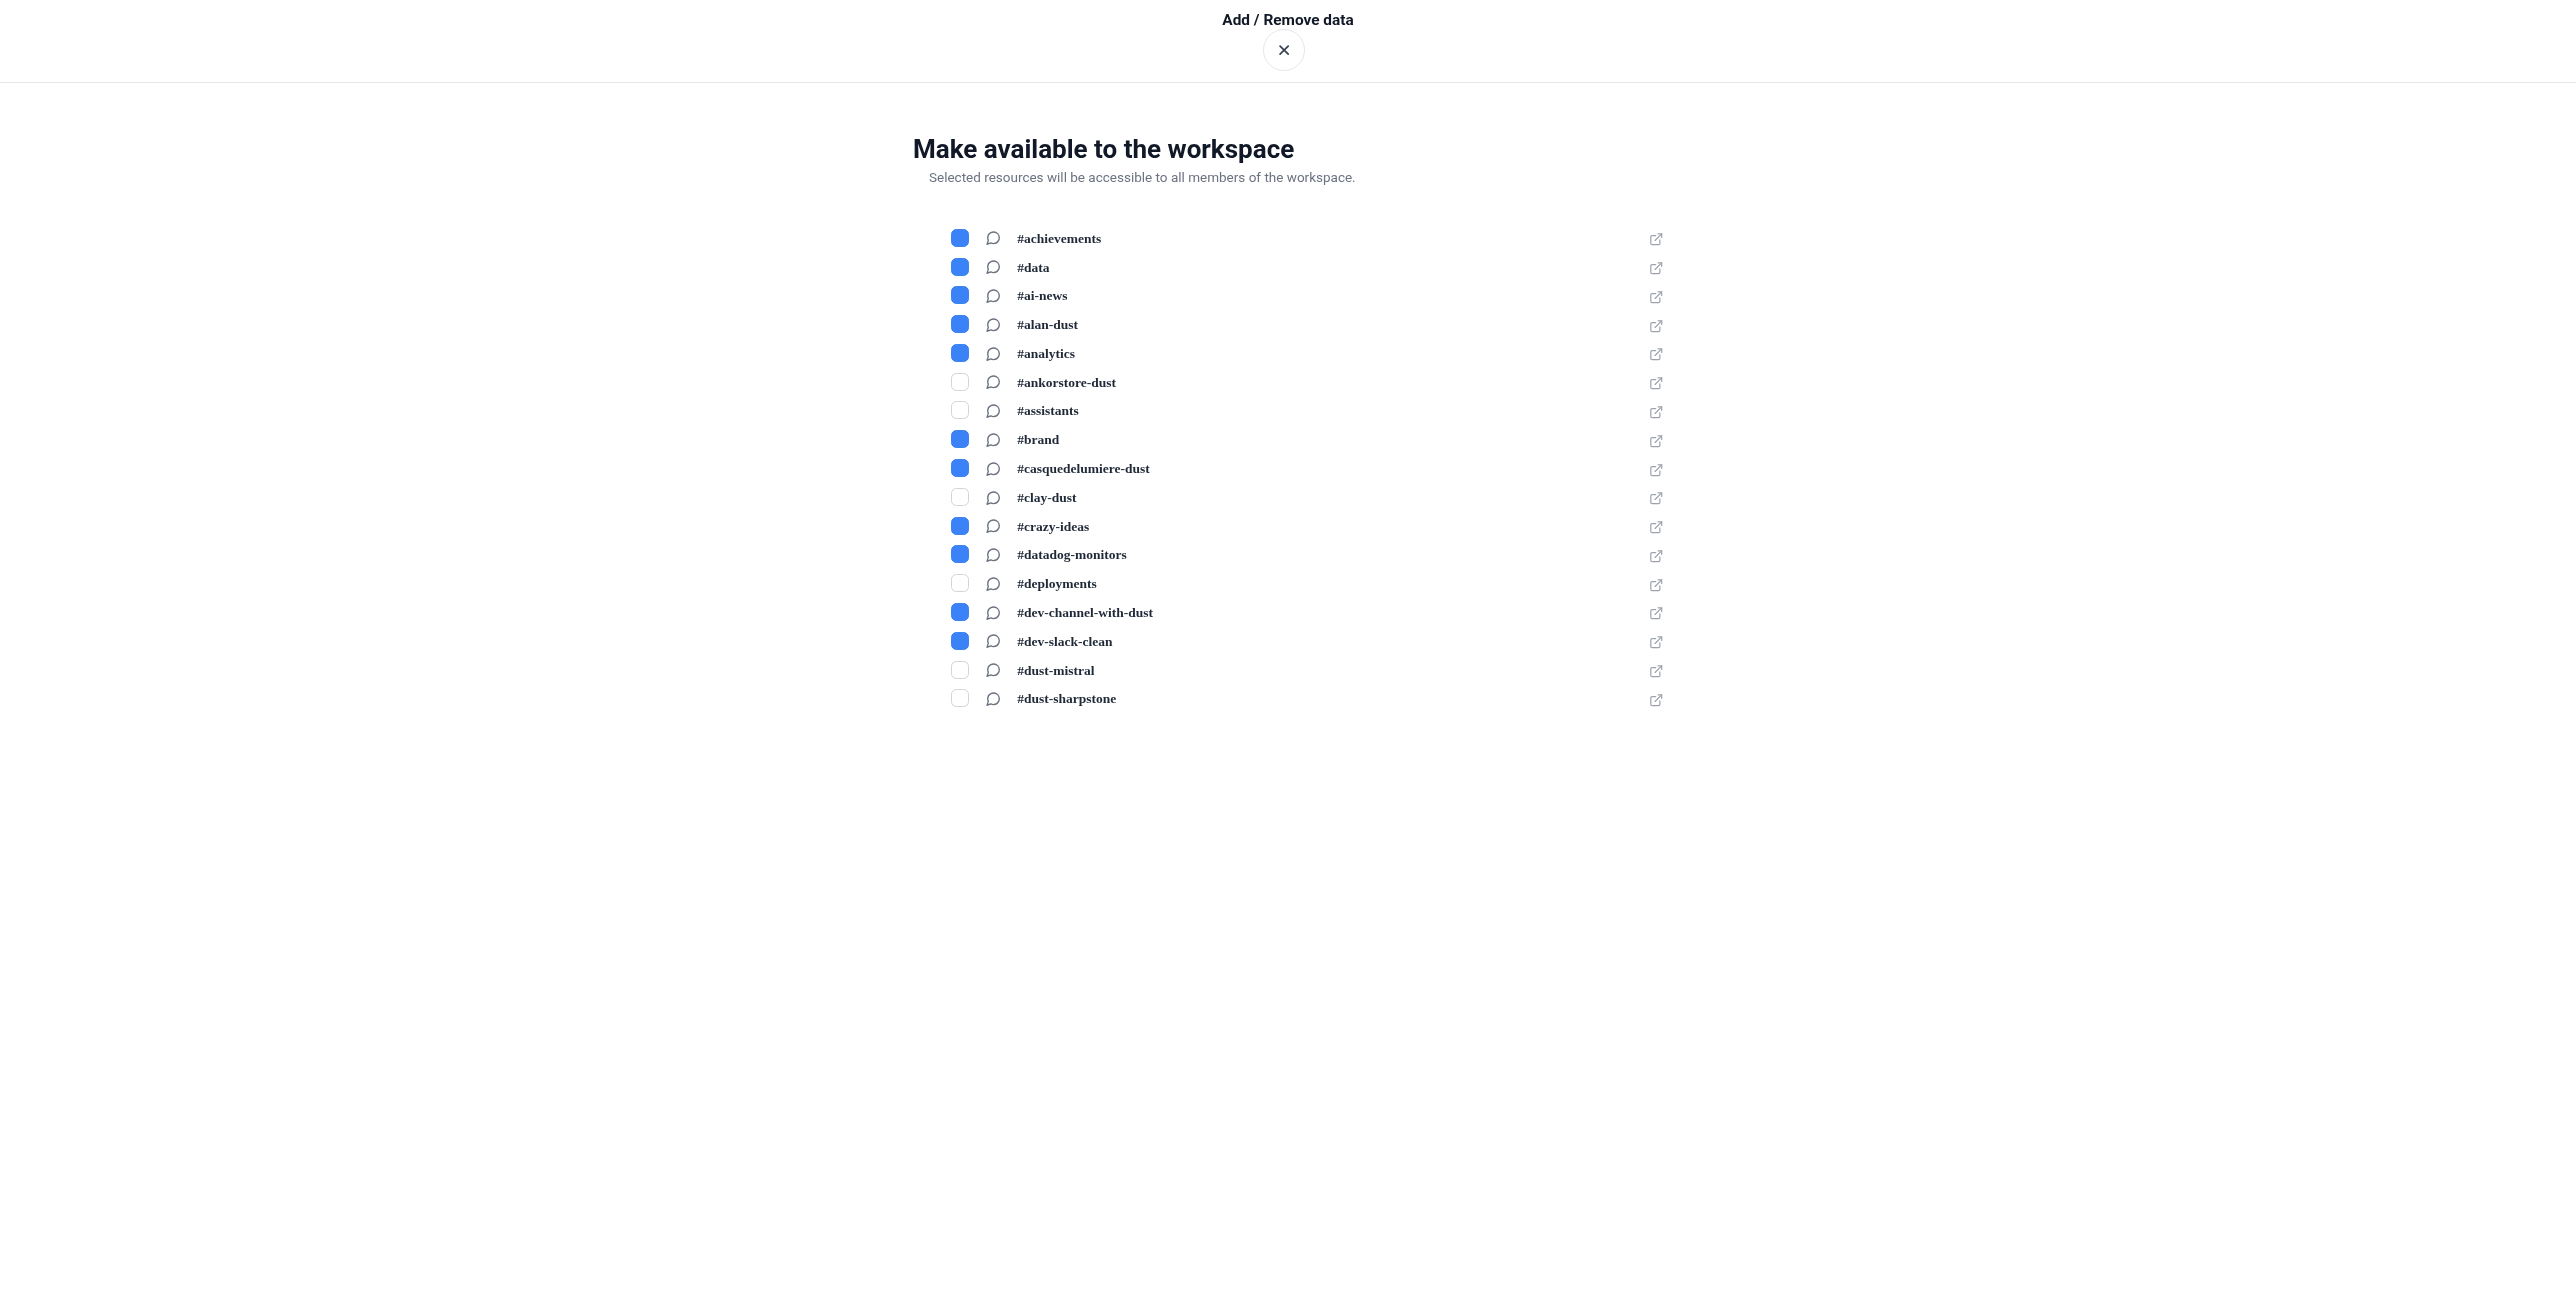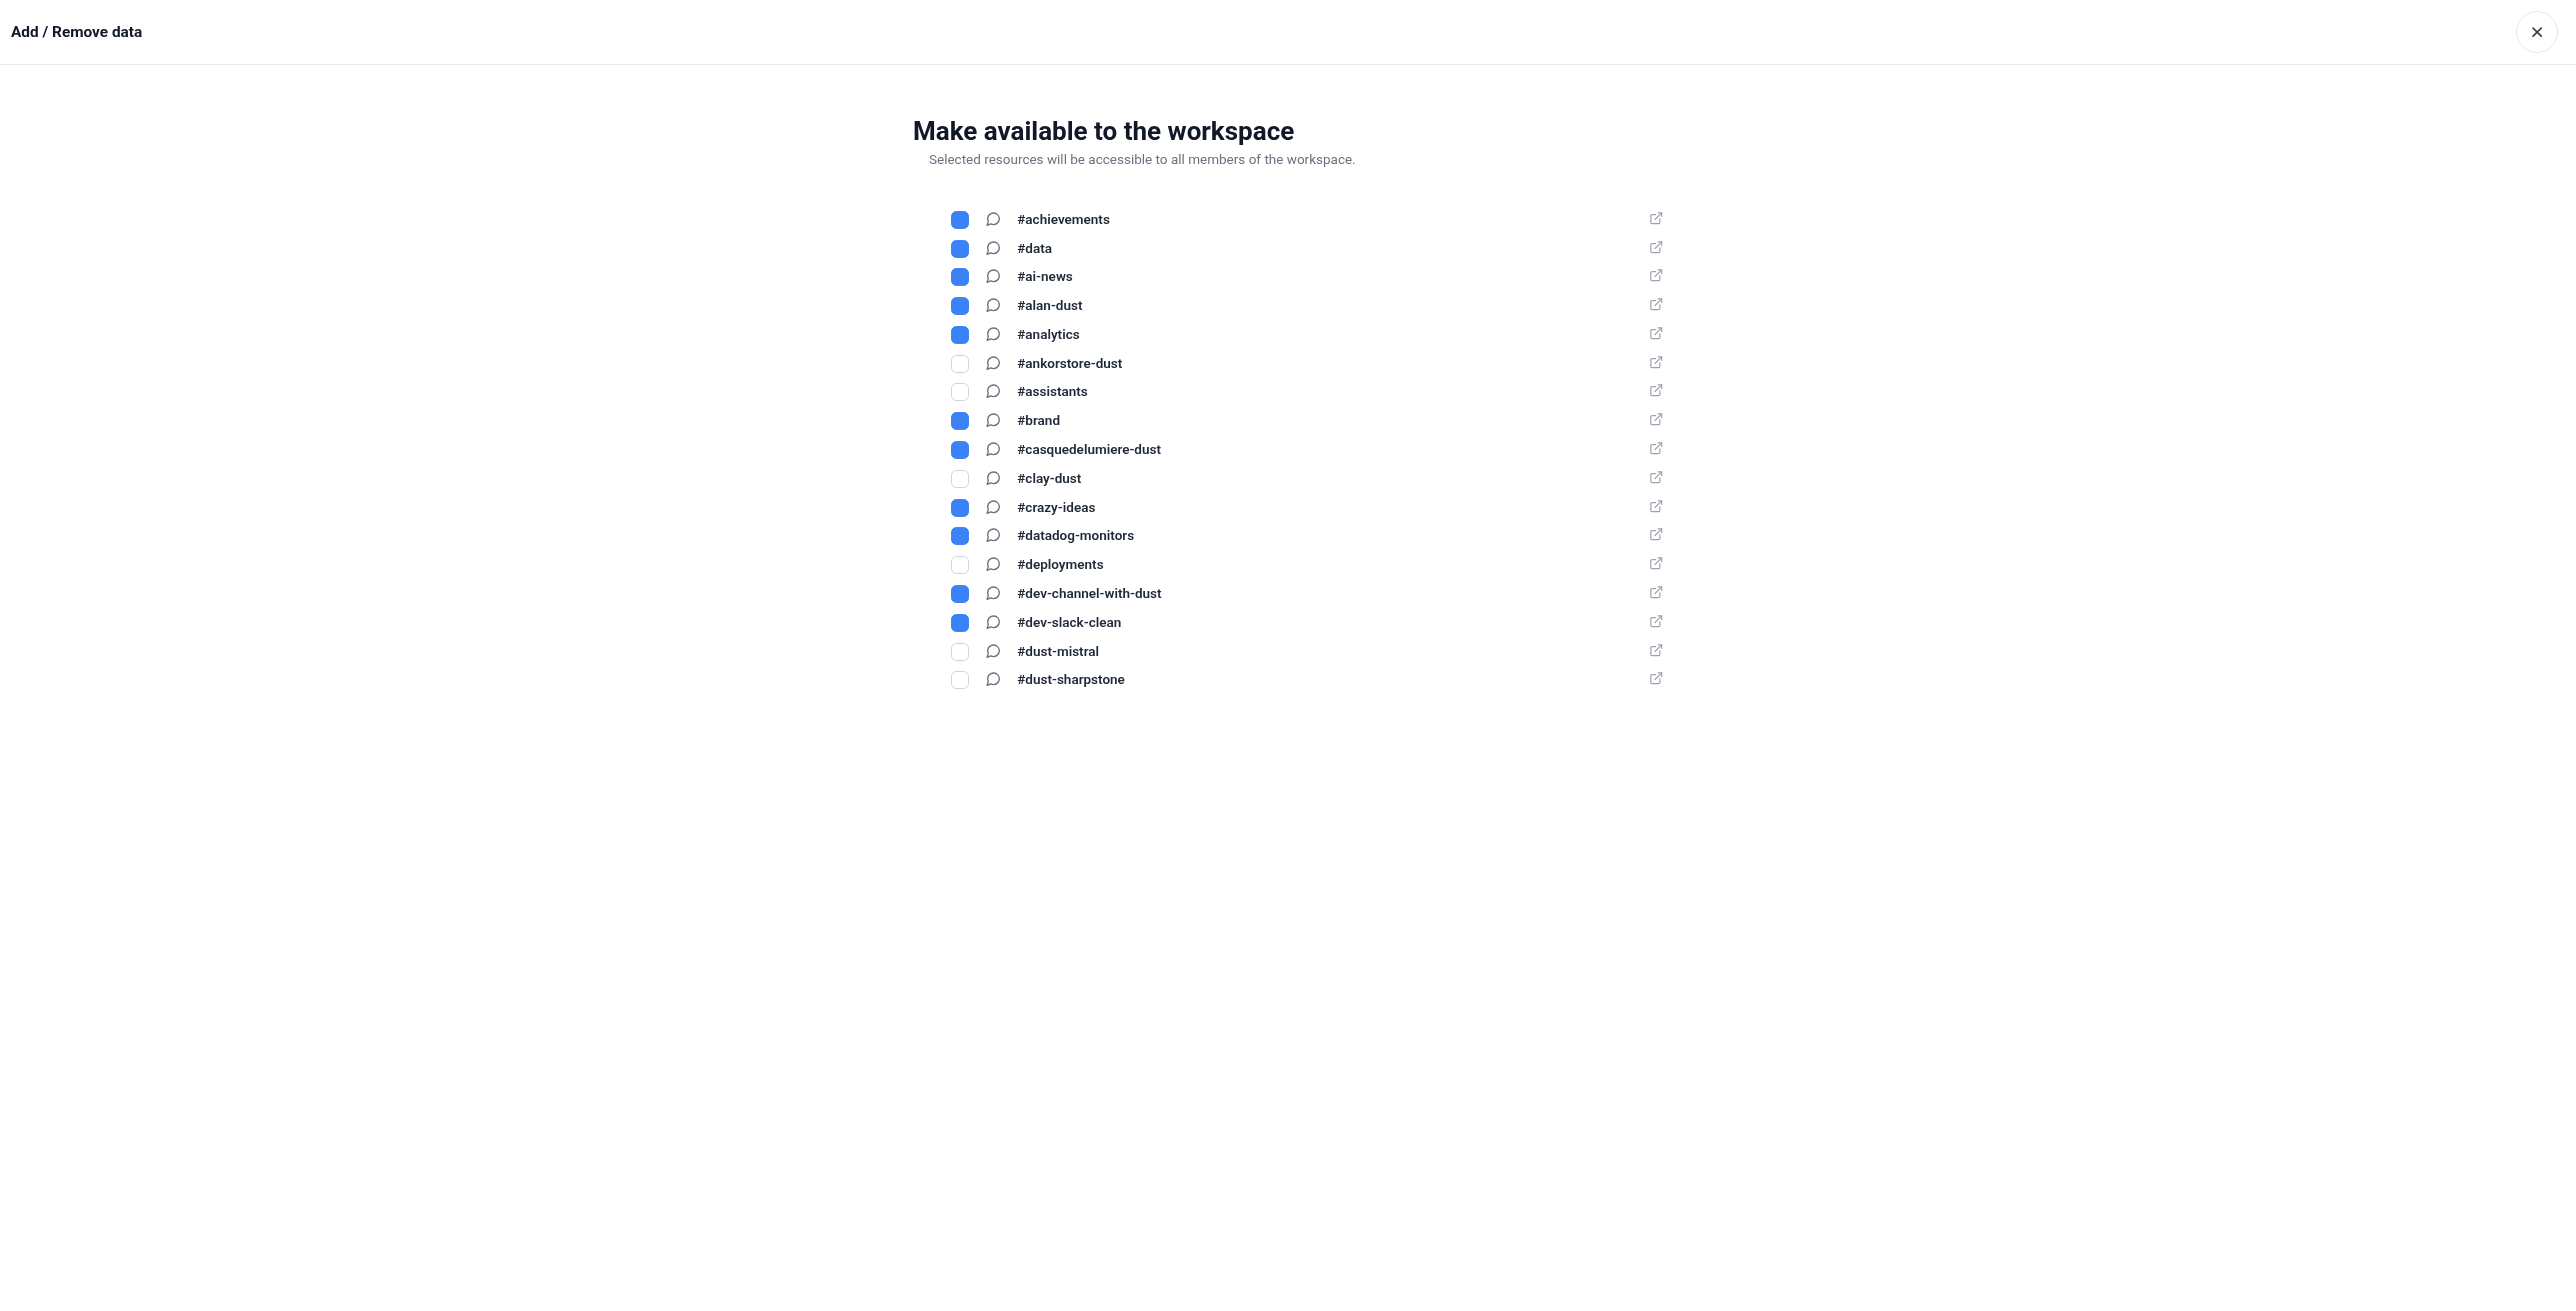--- a/index.html
+++ b/index.html
@@ -13,20 +13,21 @@
       background: #ffffff;
       color: #1a1a1a;
     }
     
     .header {
       display: flex;
       justify-content: space-between;
       align-items: center;
       padding: 11px 11px 11px 11px;
       border-bottom: 0.9px solid #e5e7eb;
+      flex-direction: column;
     }
     
     .header-title {
       font-size: 15.4px;
       font-weight: 700;
       color: #111827;
     }
     
     .close-btn {
       width: 42px;
@@ -66,23 +67,24 @@
       margin-bottom: 38px;
       margin-left: 16px;
     }
     
     .channel-list {
       padding-left: 38px;
     }
     
     .channel-row {
       display: flex;
-      align-items: flex-start;
+      align-items: flex-end;
       padding: 5.4px 0;
       gap: 16px;
+      font-family: Liberation Serif, serif;
     }
     
     .checkbox {
       width: 18px;
       height: 18px;
       border-radius: 5.4px;
       border: 1.4px solid #d1d5db;
       background: #ffffff;
       cursor: pointer;
       flex-shrink: 0;

